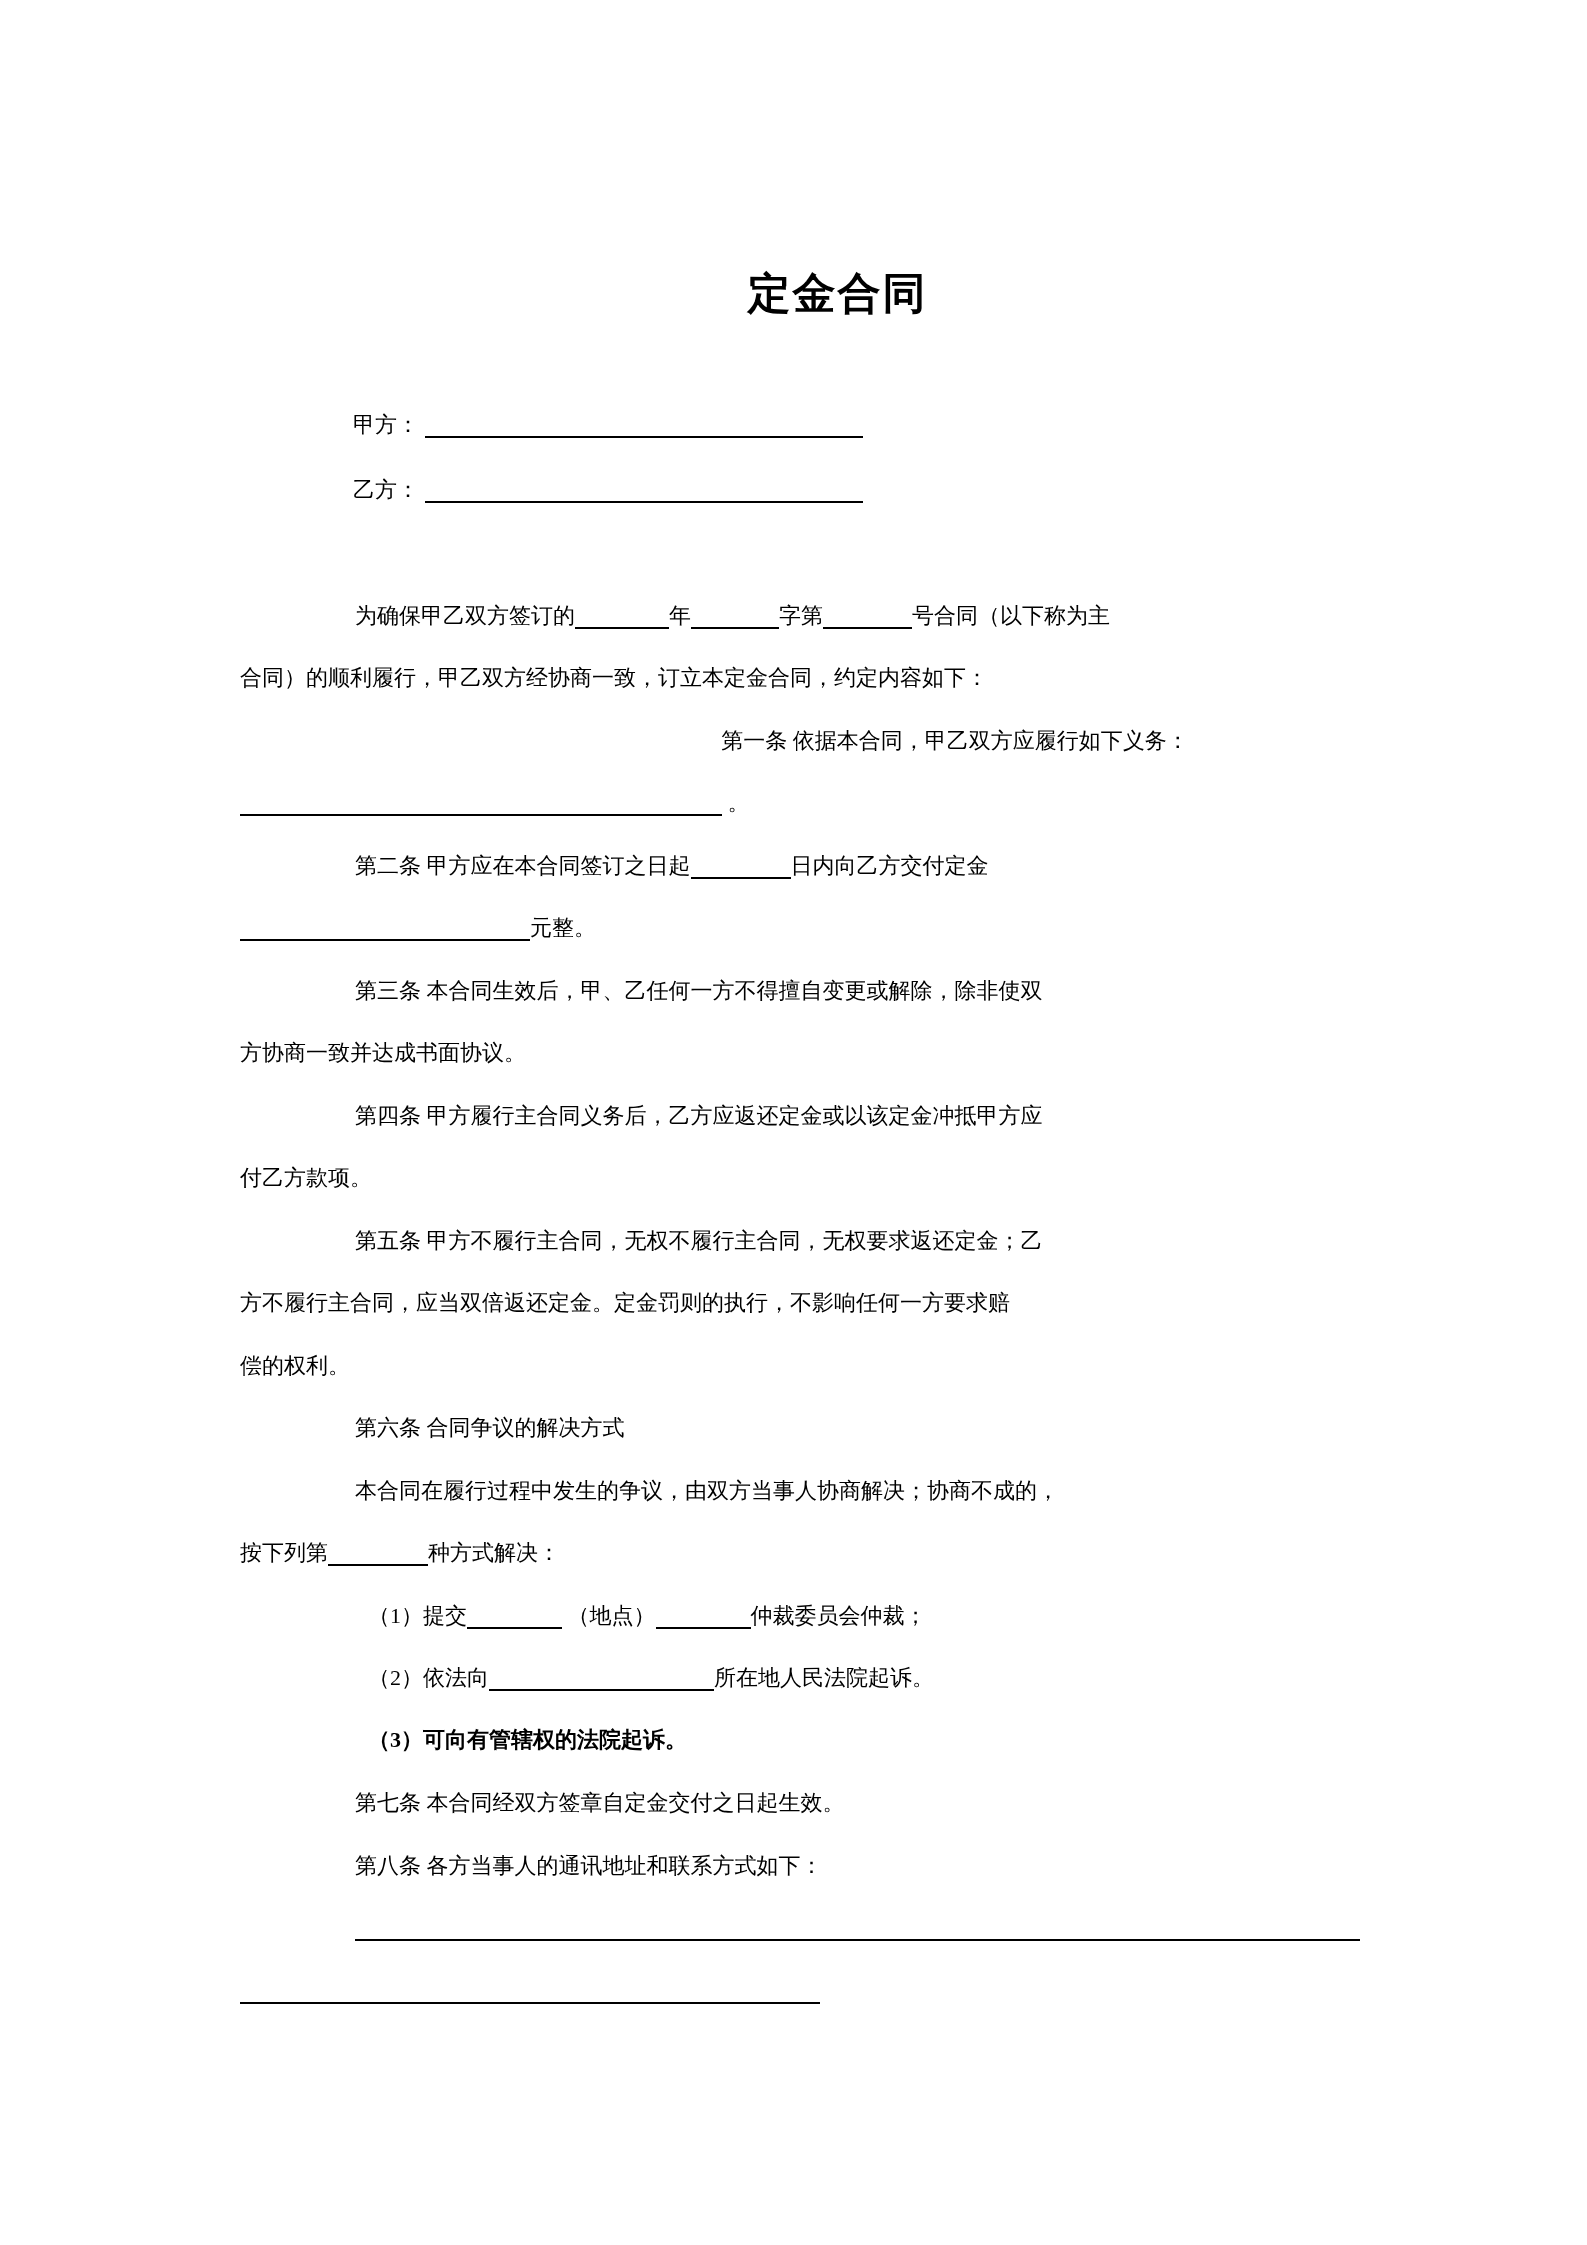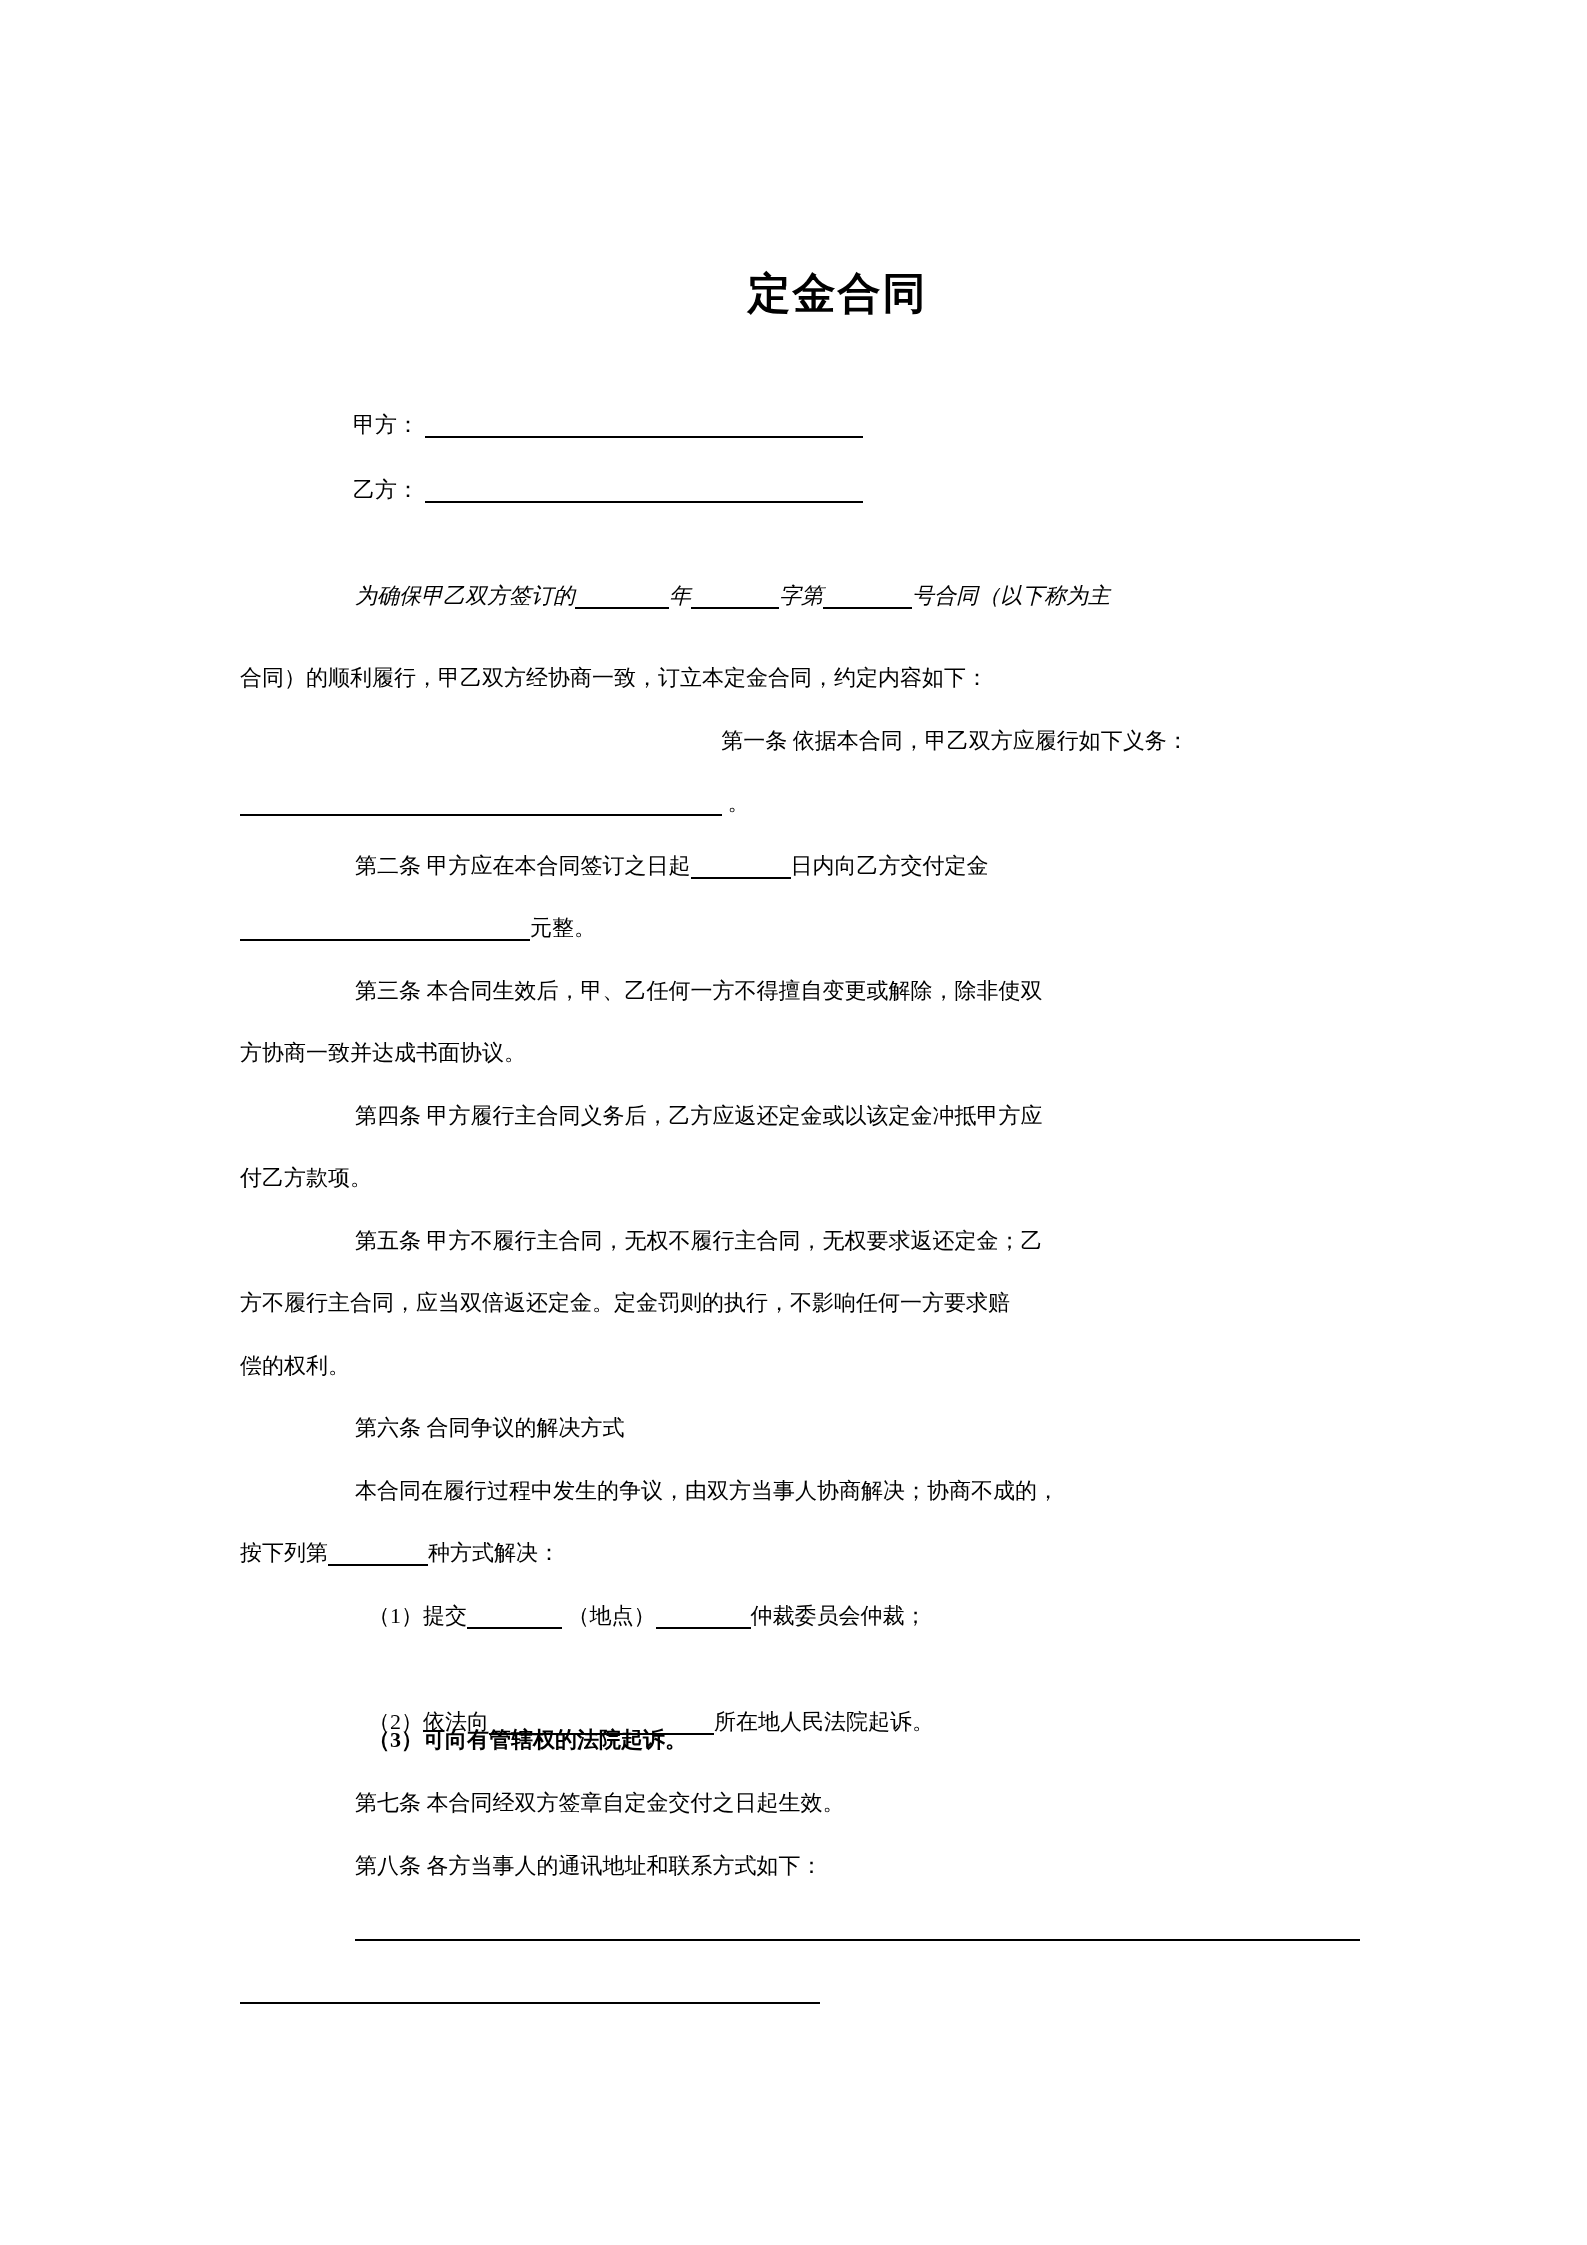--- a/index.html
+++ b/index.html
@@ -50,37 +50,37 @@
   }
 </style>
 </head>
 <body>
 
 <div class="page">
   <h1 class="title">定金合同</h1>
   <div id="doc-lines">
       <div class="line" style="top: 406px; padding-left: 113px;"><span class="seg">甲方： </span><span class="blank" style="width: 438px;"></span></div>
       <div class="line" style="top: 471px; padding-left: 113px;"><span class="seg">乙方： </span><span class="blank" style="width: 438px;"></span></div>
-      <div class="line" style="top: 577px; padding-left: 115px; font-style: italic;"><span class="seg">为确保甲乙双方签订的</span><span class="blank" style="width: 94px;"></span><span class="seg">年</span><span class="blank" style="width: 88px;"></span><span class="seg">字第</span><span class="blank" style="width: 89px;"></span><span class="seg">号合同（以下称为主</span></div>
+      <div class="line" style="top: 597px; padding-left: 115px;"><span class="seg">为确保甲乙双方签订的</span><span class="blank" style="width: 94px;"></span><span class="seg">年</span><span class="blank" style="width: 88px;"></span><span class="seg">字第</span><span class="blank" style="width: 89px;"></span><span class="seg">号合同（以下称为主</span></div>
       <div class="line" style="top: 659px; padding-left: 0px;"><span class="seg">合同）的顺利履行，甲乙双方经协商一致，订立本定金合同，约定内容如下：</span></div>
       <div class="line" style="top: 722px; padding-left: 115px; text-align: center;"><span class="seg">第一条 依据本合同，甲乙双方应履行如下义务：</span></div>
       <div class="line" style="top: 784px; padding-left: 0px;"><span class="blank" style="width: 482px;"></span><span class="seg"> 。</span></div>
       <div class="line" style="top: 847px; padding-left: 115px;"><span class="seg">第二条 甲方应在本合同签订之日起</span><span class="blank" style="width: 100px;"></span><span class="seg">日内向乙方交付定金</span></div>
       <div class="line" style="top: 909px; padding-left: 0px;"><span class="blank" style="width: 290px;"></span><span class="seg">元整。</span></div>
       <div class="line" style="top: 972px; padding-left: 115px;"><span class="seg">第三条 本合同生效后，甲、乙任何一方不得擅自变更或解除，除非使双</span></div>
       <div class="line" style="top: 1034px; padding-left: 0px;"><span class="seg">方协商一致并达成书面协议。</span></div>
       <div class="line" style="top: 1097px; padding-left: 115px;"><span class="seg">第四条 甲方履行主合同义务后，乙方应返还定金或以该定金冲抵甲方应</span></div>
       <div class="line" style="top: 1159px; padding-left: 0px;"><span class="seg">付乙方款项。</span></div>
       <div class="line" style="top: 1222px; padding-left: 115px;"><span class="seg">第五条 甲方不履行主合同，无权不履行主合同，无权要求返还定金；乙</span></div>
       <div class="line" style="top: 1284px; padding-left: 0px;"><span class="seg">方不履行主合同，应当双倍返还定金。定金罚则的执行，不影响任何一方要求赔</span></div>
       <div class="line" style="top: 1347px; padding-left: 0px;"><span class="seg">偿的权利。</span></div>
       <div class="line" style="top: 1409px; padding-left: 115px;"><span class="seg">第六条 合同争议的解决方式</span></div>
       <div class="line" style="top: 1472px; padding-left: 115px;"><span class="seg">本合同在履行过程中发生的争议，由双方当事人协商解决；协商不成的，</span></div>
       <div class="line" style="top: 1534px; padding-left: 0px;"><span class="seg">按下列第</span><span class="blank" style="width: 100px;"></span><span class="seg">种方式解决：</span></div>
       <div class="line" style="top: 1597px; padding-left: 128px;"><span class="seg">（1）提交</span><span class="blank" style="width: 95px;"></span><span class="seg"> （地点）</span><span class="blank" style="width: 95px;"></span><span class="seg">仲裁委员会仲裁；</span></div>
-      <div class="line" style="top: 1659px; padding-left: 128px; margin-top: 44px;"><span class="seg">（2）依法向</span><span class="blank" style="width: 225px;"></span><span class="seg">所在地人民法院起诉。</span></div>
+      <div class="line" style="top: 1659px; padding-left: 128px;"><span class="seg">（2）依法向</span><span class="blank" style="width: 225px;"></span><span class="seg">所在地人民法院起诉。</span></div>
       <div class="line" style="top: 1721px; padding-left: 128px; font-weight: bold;"><span class="seg">（3）可向有管辖权的法院起诉。</span></div>
       <div class="line" style="top: 1784px; padding-left: 115px;"><span class="seg">第七条 本合同经双方签章自定金交付之日起生效。</span></div>
       <div class="line" style="top: 1847px; padding-left: 115px;"><span class="seg">第八条 各方当事人的通讯地址和联系方式如下：</span></div>
       <div class="line" style="top: 1909px; padding-left: 115px;"><span class="blank" style="width: 1005px;"></span></div>
       <div class="line" style="top: 1972px; padding-left: 0px;"><span class="blank" style="width: 580px;"></span></div>
     </div>
 </div>
 
 </body></html>

